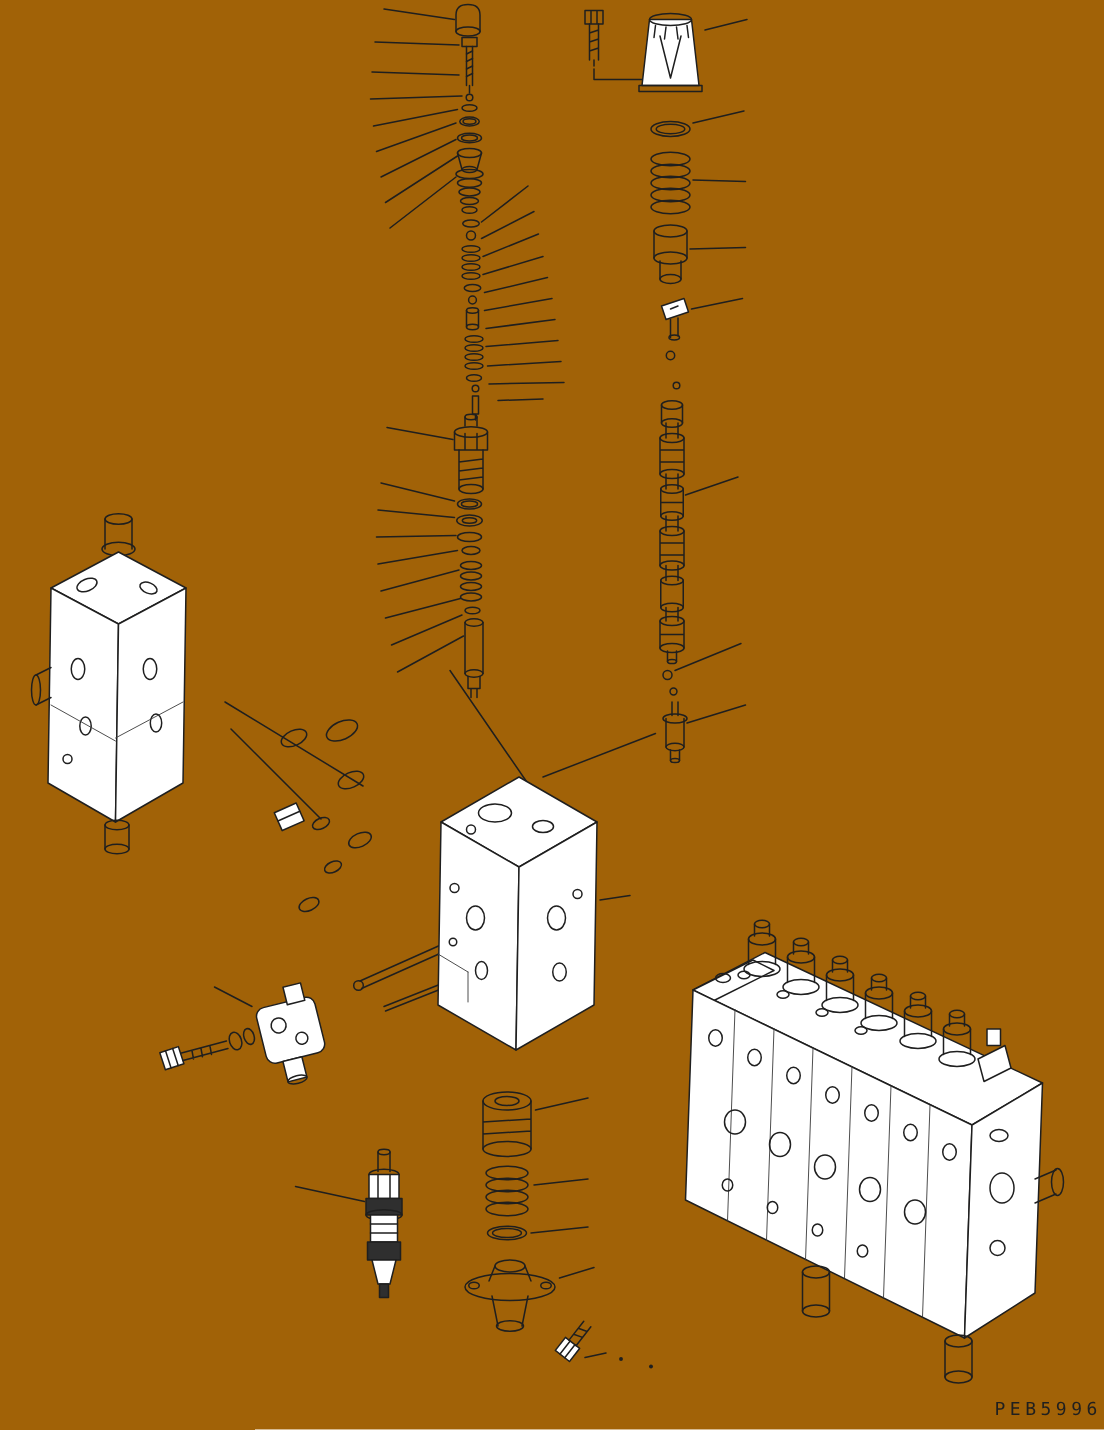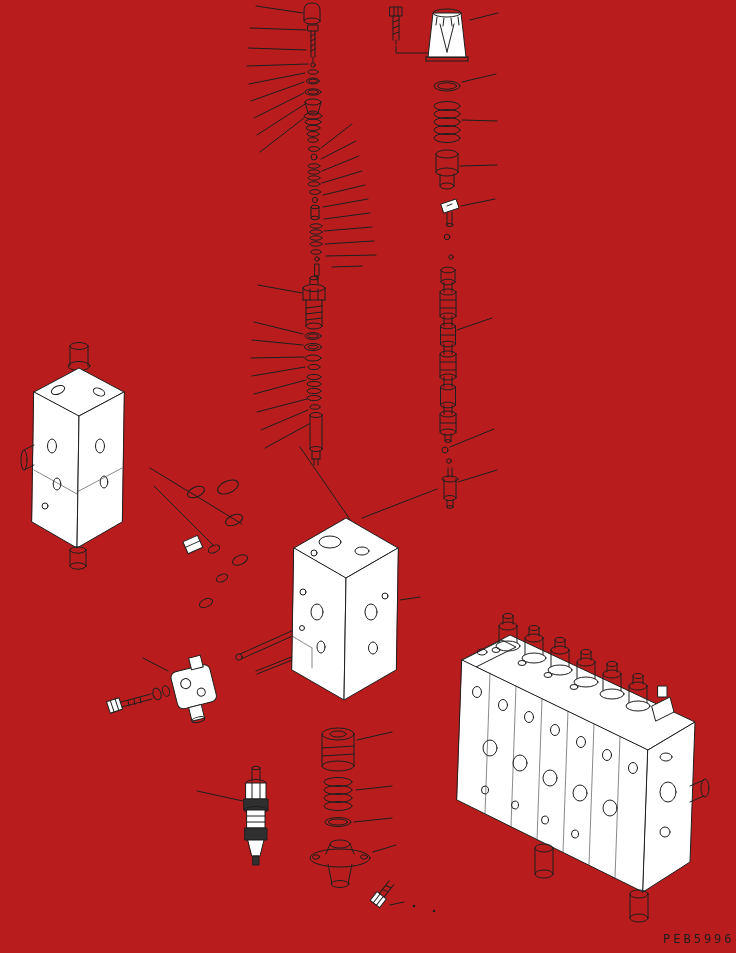--- a/index.html
+++ b/index.html
@@ -1,16 +1,16 @@
 <!DOCTYPE html>
 <html><head>
 <meta charset="utf-8">
 <style>
   html,body{margin:0;padding:0;background:#ffffff;}
-  .stage{position:relative;width:736px;height:953px;background:#b91c1c;overflow:hidden;}
+  .stage{position:relative;width:736px;height:953px;background:#a16207;overflow:hidden;}
   svg{display:block;}
   svg *{fill:none;stroke:#1f1f1f;stroke-width:1;stroke-linecap:round;stroke-linejoin:round;}
   svg .wh{fill:#ffffff;}
   svg .dk{fill:#2f2f2f;}
   svg .dot{fill:#1f1f1f;stroke:none;}
   svg .thin{stroke-width:0.6;stroke:#3a3a3a;}
   svg text.code{fill:#1f1f1f;stroke:none;font-family:"DejaVu Sans Mono","Liberation Mono",monospace;font-size:12px;letter-spacing:3px;}
 </style>
 </head>
 <body>

